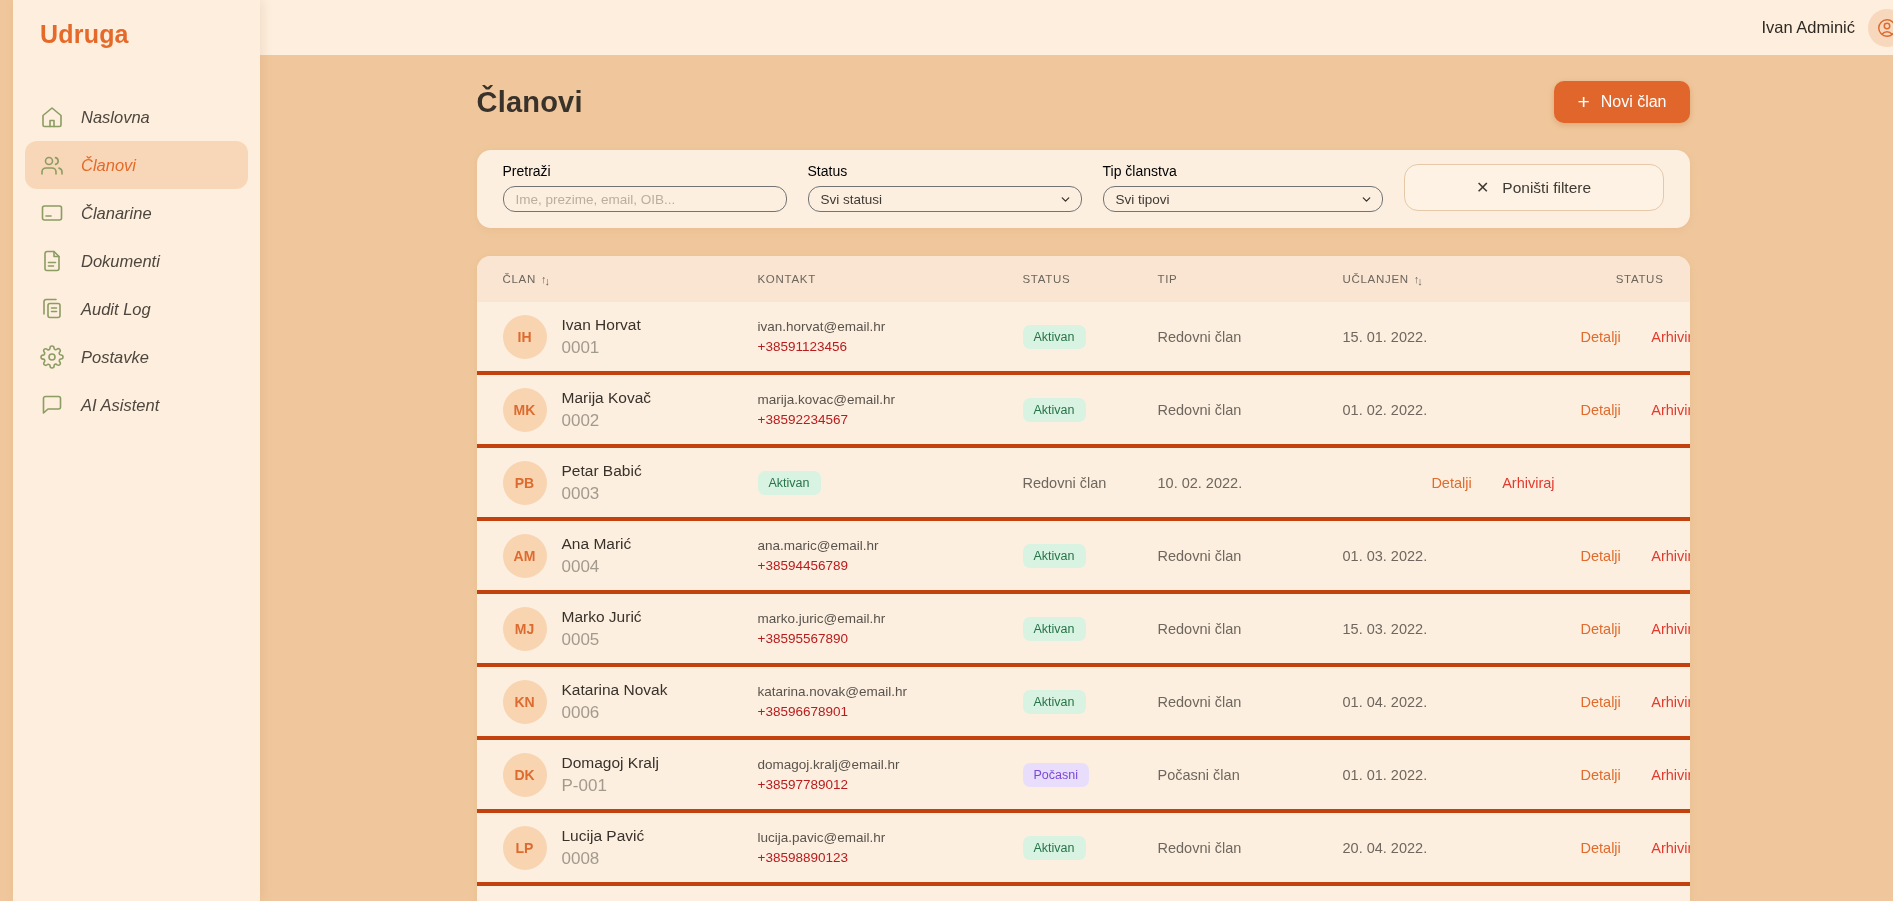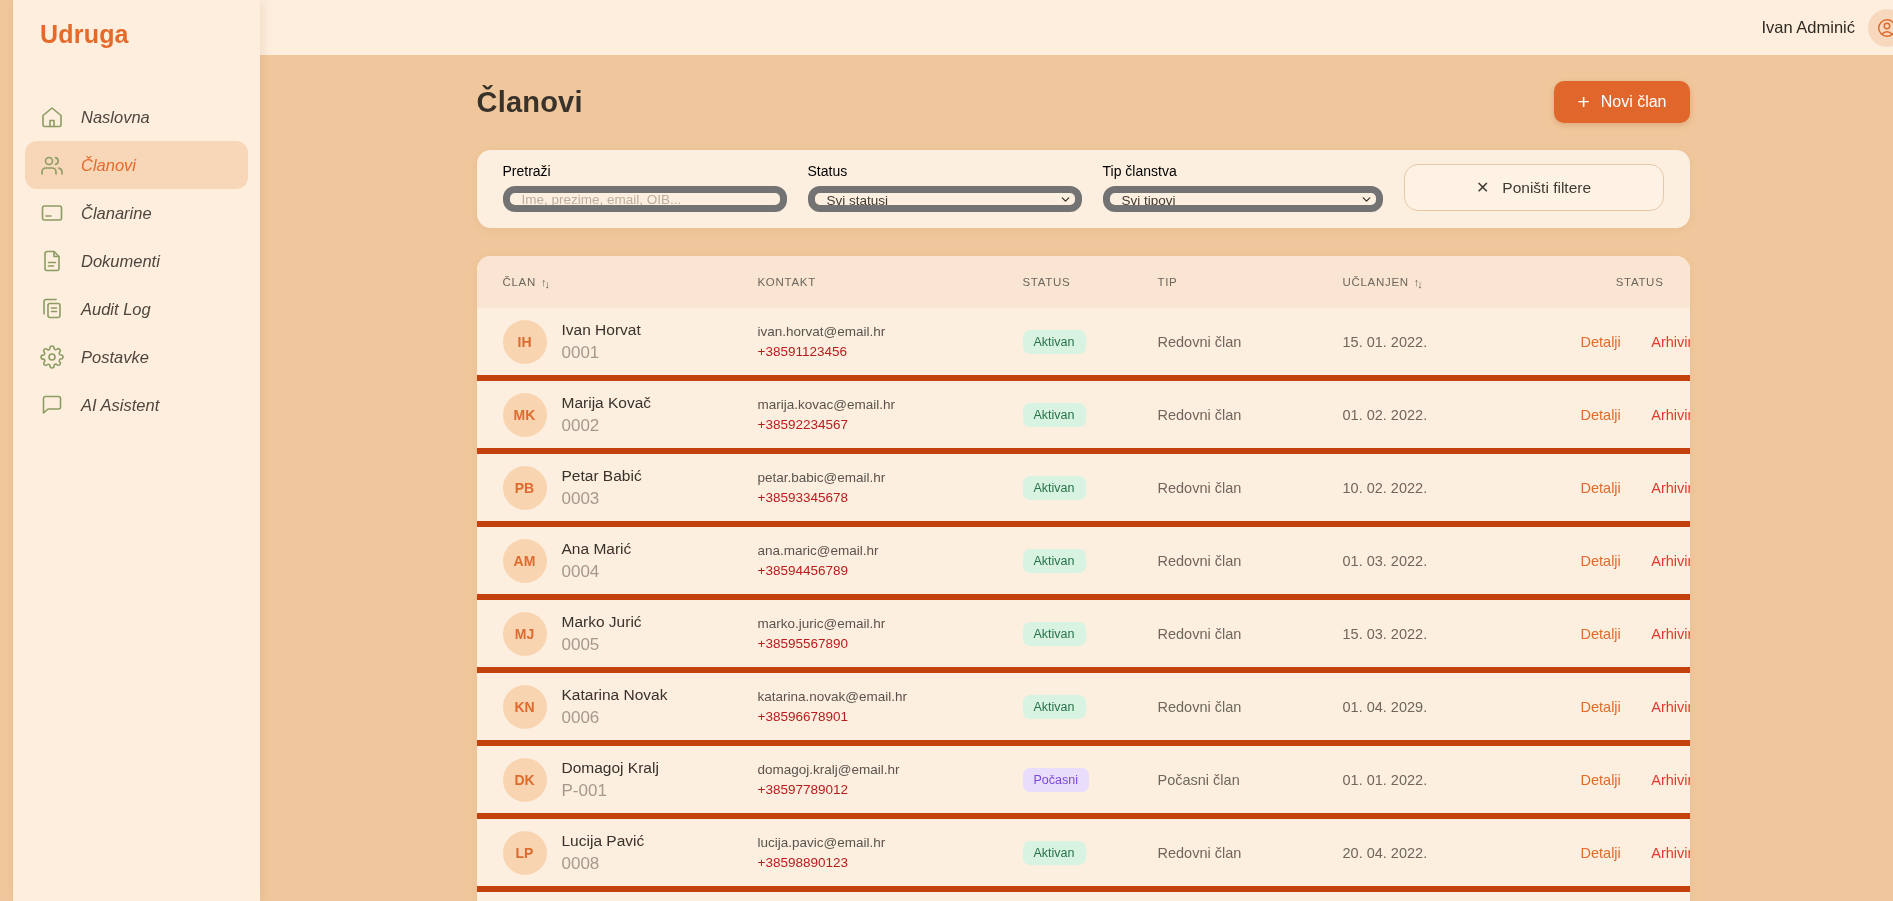--- a/index.html
+++ b/index.html
@@ -57,21 +57,21 @@
 
   
   .filter-card {
     margin-top:27px; background:#fcefe0; border-radius:14px;
     padding:13px 26px 16px; display:flex; gap:21px; align-items:stretch;
     box-shadow:0 2px 8px rgba(170,110,55,.10);
   }
   .fgroup { display:flex; flex-direction:column; }
   .fgroup label { font-size:14px; color:#000000; margin-bottom:7px; }
   .fgroup input, .fgroup select {
-    height:26px; border:7px solid #737373; border-radius:12px;
+    height:26px; border:1px solid #737373; border-radius:12px;
     background:transparent; font-family:inherit; font-size:13.5px; color:#3f3a33;
     padding:0 12px; outline:none;
   }
   .fgroup input::placeholder { color:#bcae9d; }
   .f-search input { width:284px; }
   .selwrap { position:relative; }
   .selwrap select { appearance:none; -webkit-appearance:none; width:100%; padding-right:30px; cursor:pointer; }
   .f-status .selwrap { width:274px; }
   .f-type .selwrap { width:280px; }
   .selwrap svg { position:absolute; right:10px; top:7px; width:13px; height:13px; stroke:#3a342d; fill:none; stroke-width:2.4; stroke-linecap:round; stroke-linejoin:round; pointer-events:none; }
@@ -86,30 +86,30 @@
   
   .table-card {
     margin-top:28px; background:#fcefe0; border-radius:14px 14px 0 0;
     overflow:hidden; box-shadow:0 2px 8px rgba(170,110,55,.10);
   }
   .thead, .trow {
     display:grid; grid-template-columns:255px 265px 135px 185px 212px 1fr;
     align-items:center; padding:0 26px;
   }
   .thead {
-    height:52px; background:#f9e5d1;
+    height:46px; background:#f9e5d1;
     font-size:11.5px; letter-spacing:.7px; color:#6d665c; font-weight:500;
   }
   .thead .hcell { display:flex; align-items:center; gap:5px; }
   .thead .hcell.sortable { cursor:pointer; }
   .thead .h-actions { justify-content:flex-end; }
   .sorticon { font-size:11px; letter-spacing:-2px; color:#6d665c; }
   .sorticon span { display:inline-block; transform:translateY(2px); }
 
-  .trow { height:73px; border-bottom:6px solid #c2410c; }
+  .trow { height:73px; border-bottom:4px solid #c2410c; }
   .trow:last-child { border-bottom:none; }
   .cell-member { display:flex; align-items:center; gap:15px; }
   .avatar {
     width:44px; height:44px; border-radius:50%; background:#f8d4b0;
     color:#dd6b2f; font-size:14px; font-weight:600;
     display:flex; align-items:center; justify-content:center; flex:none;
   }
   .mname { font-size:15.5px; font-weight:500; color:#39322b; margin-bottom:4px; }
   .mid { font-size:17px; color:#a39a8e; }
   .email { font-size:13.5px; color:#5a534c; margin-bottom:5px; }
@@ -320,24 +320,20 @@
   <div class="trow">
     <div class="cell-member">
       <div class="avatar">
                     <span>PB</span>
                   </div>
       <div>
         <div class="mname">Petar Babić</div>
         <div class="mid">0003</div>
       </div>
     </div>
-    <div class="cell-contact">
-      <div class="email">petar.babic@email.hr</div>
-      <div class="phone">+38593345678</div>
-    </div>
     <div class="cell-status">
       <span class="badge" style="background: rgb(217, 243, 226); color: rgb(39, 115, 74);">Aktivan</span>
     </div>
     <div class="cell-type">Redovni član</div>
     <div class="cell-date">10. 02. 2022.</div>
     <div class="cell-actions">
       <a class="link-details">Detalji</a>
       <a class="link-archive">Arhiviraj</a>
     </div>
   </div>
@@ -403,21 +399,21 @@
       </div>
     </div>
     <div class="cell-contact">
       <div class="email">katarina.novak@email.hr</div>
       <div class="phone">+38596678901</div>
     </div>
     <div class="cell-status">
       <span class="badge" style="background: rgb(217, 243, 226); color: rgb(39, 115, 74);">Aktivan</span>
     </div>
     <div class="cell-type">Redovni član</div>
-    <div class="cell-date">01. 04. 2029.</div>
+    <div class="cell-date">01. 04. 2022.</div>
     <div class="cell-actions">
       <a class="link-details">Detalji</a>
       <a class="link-archive">Arhiviraj</a>
     </div>
   </div>
 
   <div class="trow">
     <div class="cell-member">
       <div class="avatar">
                     <span>DK</span>

